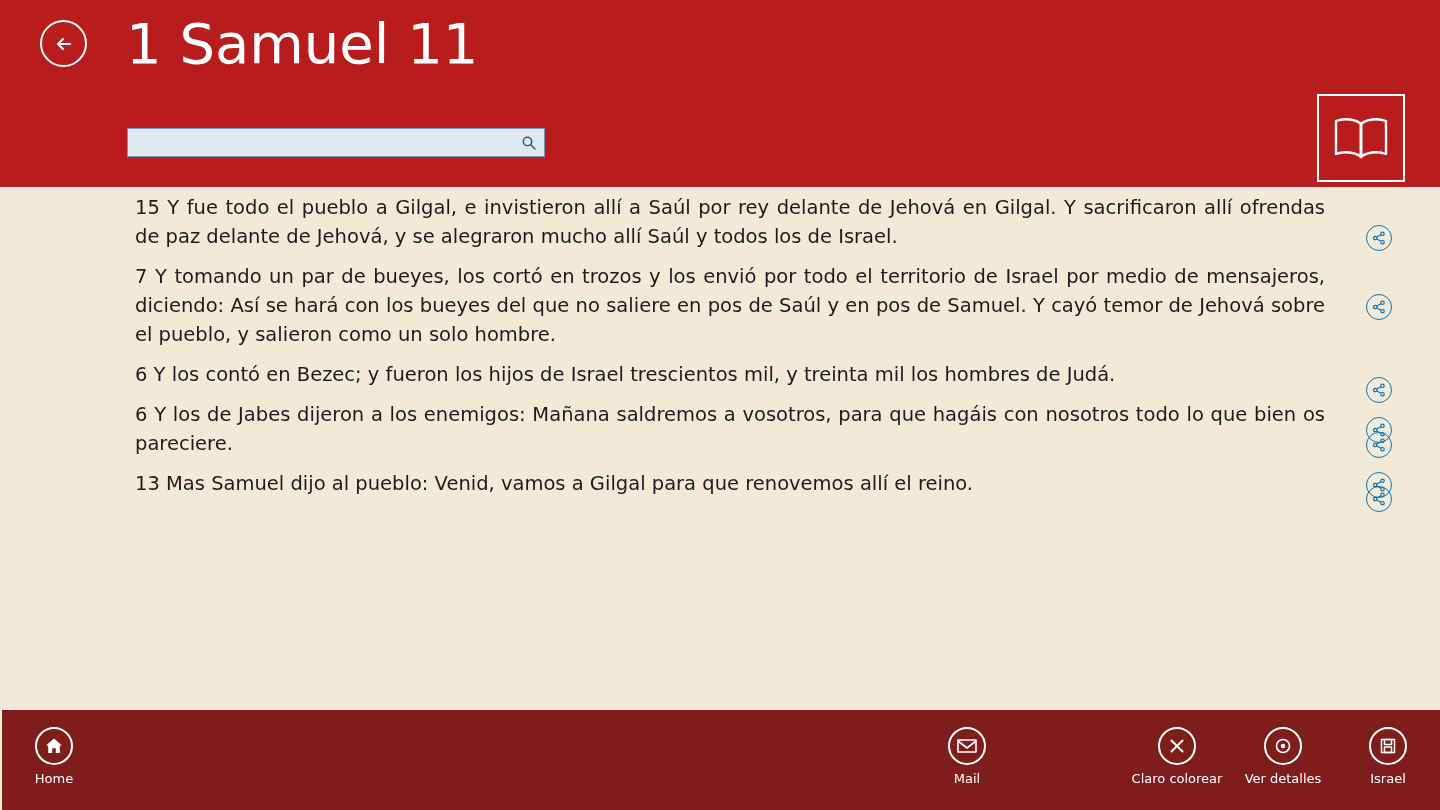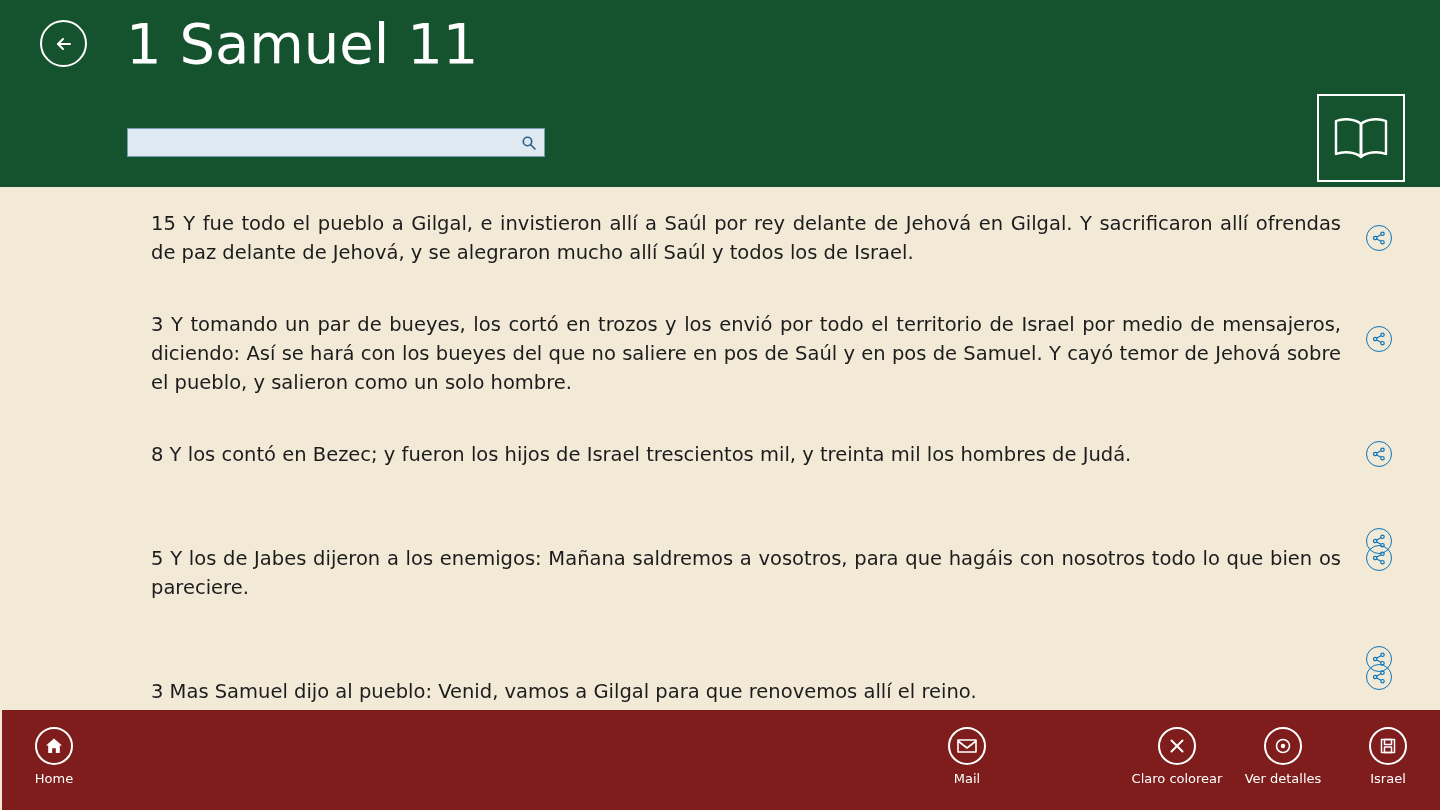--- a/index.html
+++ b/index.html
@@ -16,21 +16,21 @@
     height: 810px;
     overflow: hidden;
   }
 
   
   .header {
     position: absolute;
     top: 0; left: 0;
     width: 1440px;
     height: 187px;
-    background: #14532d;
+    background: #b91c1c;
   }
   .back-button {
     position: absolute;
     left: 40px;
     top: 20px;
     width: 47px;
     height: 47px;
     border: 2px solid #ffffff;
     border-radius: 50%;
     color: #ffffff;
@@ -107,21 +107,21 @@
   }
   .verse-list {
     position: absolute;
     top: 0; left: 0;
     width: 1440px;
   }
   .verse-row {
     position: relative;
     display: flex;
     align-items: flex-start;
-    padding: 16px;
+    padding: 0;
   }
   .verse-text {
     width: 1190px;
     margin-left: 135px;
     font-size: 19.5px;
     line-height: 29px;
     color: #1c1c1c;
     text-align: justify;
     padding: 6px 0 5px 0;
     font-family: "DejaVu Sans", sans-serif;
@@ -227,34 +227,34 @@
             <circle cx="10.5" cy="2.8" r="1.7"></circle>
             <circle cx="3.2" cy="7" r="1.7"></circle>
             <circle cx="10.5" cy="11.2" r="1.7"></circle>
             <line x1="4.7" y1="6.1" x2="9" y2="3.7"></line>
             <line x1="4.7" y1="7.9" x2="9" y2="10.3"></line>
           </svg>
         </div>
       </div>
 
       <div class="verse-row">
-        <div class="verse-text">3 Y tomando un par de bueyes, los cortó en trozos y los envió por todo el territorio de Israel por medio de mensajeros, diciendo: Así se hará con los bueyes del que no saliere en pos de Saúl y en pos de Samuel. Y cayó temor de Jehová sobre el pueblo, y salieron como un solo hombre.</div>
+        <div class="verse-text">7 Y tomando un par de bueyes, los cortó en trozos y los envió por todo el territorio de Israel por medio de mensajeros, diciendo: Así se hará con los bueyes del que no saliere en pos de Saúl y en pos de Samuel. Y cayó temor de Jehová sobre el pueblo, y salieron como un solo hombre.</div>
         <div class="share-icon" style="top:38px;">
           <svg width="14" height="14" viewBox="0 0 14 14" fill="none" stroke="#0b75bb" stroke-width="1.2">
             <circle cx="10.5" cy="2.8" r="1.7"></circle>
             <circle cx="3.2" cy="7" r="1.7"></circle>
             <circle cx="10.5" cy="11.2" r="1.7"></circle>
             <line x1="4.7" y1="6.1" x2="9" y2="3.7"></line>
             <line x1="4.7" y1="7.9" x2="9" y2="10.3"></line>
           </svg>
         </div>
       </div>
 
       <div class="verse-row">
-        <div class="verse-text">8 Y los contó en Bezec; y fueron los hijos de Israel trescientos mil, y treinta mil los hombres de Judá.</div>
+        <div class="verse-text">6 Y los contó en Bezec; y fueron los hijos de Israel trescientos mil, y treinta mil los hombres de Judá.</div>
         <div class="share-icon" style="top:23px;">
           <svg width="14" height="14" viewBox="0 0 14 14" fill="none" stroke="#0b75bb" stroke-width="1.2">
             <circle cx="10.5" cy="2.8" r="1.7"></circle>
             <circle cx="3.2" cy="7" r="1.7"></circle>
             <circle cx="10.5" cy="11.2" r="1.7"></circle>
             <line x1="4.7" y1="6.1" x2="9" y2="3.7"></line>
             <line x1="4.7" y1="7.9" x2="9" y2="10.3"></line>
           </svg>
         </div>
       </div>
@@ -265,21 +265,21 @@
             <circle cx="10.5" cy="2.8" r="1.7"></circle>
             <circle cx="3.2" cy="7" r="1.7"></circle>
             <circle cx="10.5" cy="11.2" r="1.7"></circle>
             <line x1="4.7" y1="6.1" x2="9" y2="3.7"></line>
             <line x1="4.7" y1="7.9" x2="9" y2="10.3"></line>
           </svg>
         </div>
       </div>
 
       <div class="verse-row">
-        <div class="verse-text">5 Y los de Jabes dijeron a los enemigos: Mañana saldremos a vosotros, para que hagáis con nosotros todo lo que bien os pareciere.</div>
+        <div class="verse-text">6 Y los de Jabes dijeron a los enemigos: Mañana saldremos a vosotros, para que hagáis con nosotros todo lo que bien os pareciere.</div>
         <div class="share-icon" style="top:23px;">
           <svg width="14" height="14" viewBox="0 0 14 14" fill="none" stroke="#0b75bb" stroke-width="1.2">
             <circle cx="10.5" cy="2.8" r="1.7"></circle>
             <circle cx="3.2" cy="7" r="1.7"></circle>
             <circle cx="10.5" cy="11.2" r="1.7"></circle>
             <line x1="4.7" y1="6.1" x2="9" y2="3.7"></line>
             <line x1="4.7" y1="7.9" x2="9" y2="10.3"></line>
           </svg>
         </div>
       </div>
@@ -290,21 +290,21 @@
             <circle cx="10.5" cy="2.8" r="1.7"></circle>
             <circle cx="3.2" cy="7" r="1.7"></circle>
             <circle cx="10.5" cy="11.2" r="1.7"></circle>
             <line x1="4.7" y1="6.1" x2="9" y2="3.7"></line>
             <line x1="4.7" y1="7.9" x2="9" y2="10.3"></line>
           </svg>
         </div>
       </div>
 
       <div class="verse-row">
-        <div class="verse-text">3 Mas Samuel dijo al pueblo: Venid, vamos a Gilgal para que renovemos allí el reino.</div>
+        <div class="verse-text">13 Mas Samuel dijo al pueblo: Venid, vamos a Gilgal para que renovemos allí el reino.</div>
         <div class="share-icon" style="top:9px;">
           <svg width="14" height="14" viewBox="0 0 14 14" fill="none" stroke="#0b75bb" stroke-width="1.2">
             <circle cx="10.5" cy="2.8" r="1.7"></circle>
             <circle cx="3.2" cy="7" r="1.7"></circle>
             <circle cx="10.5" cy="11.2" r="1.7"></circle>
             <line x1="4.7" y1="6.1" x2="9" y2="3.7"></line>
             <line x1="4.7" y1="7.9" x2="9" y2="10.3"></line>
           </svg>
         </div>
       </div>

